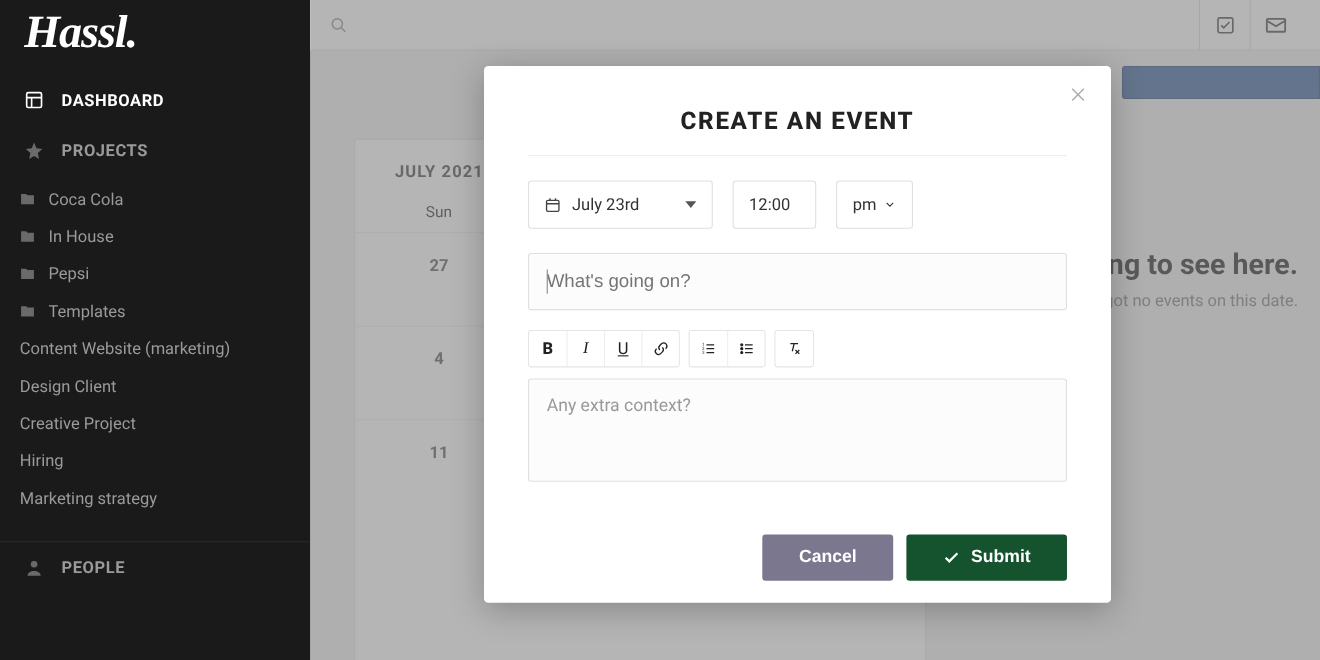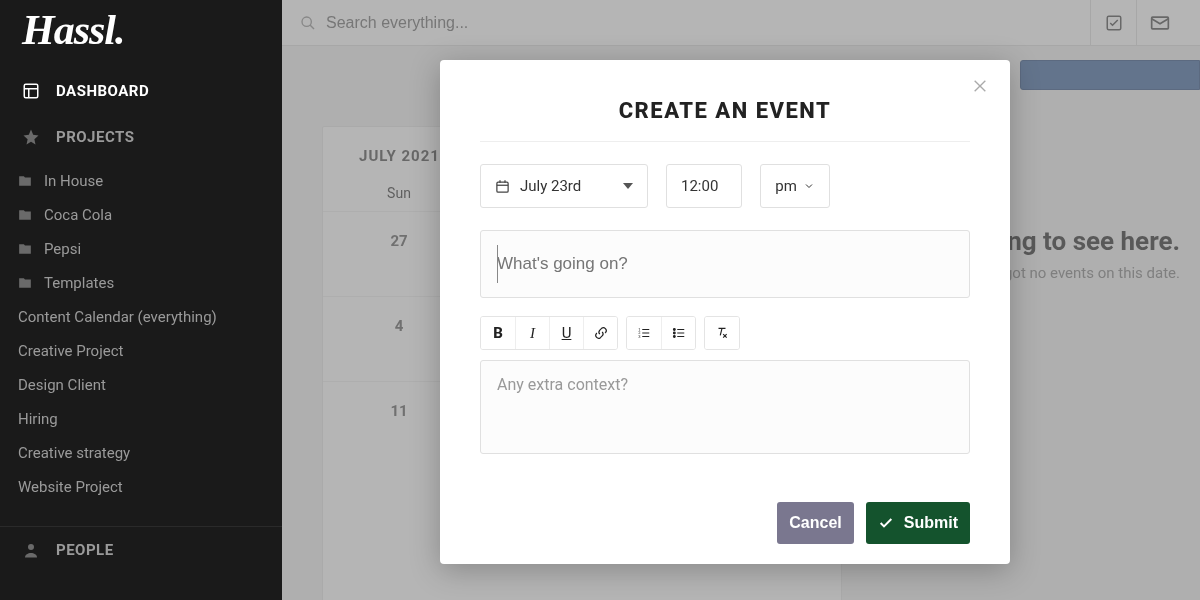--- a/index.html
+++ b/index.html
@@ -55,36 +55,36 @@
   .date-row { display:flex; gap:18px; margin-bottom:22px; }
   .picker { border:1px solid #e0e0e0; border-radius:3px; height:44px; display:flex; align-items:center; padding:0 14px; font-size:15px; color:#333; cursor:pointer; background:#fff; }
   .picker.date { width:168px; justify-content:flex-start; }
   .picker.date .cal-ic { margin-right:10px; color:#444; }
   .picker.date .caret { margin-left:auto; }
   .picker.time { width:76px; justify-content:flex-start; }
   .picker.ampm { width:70px; justify-content:center; }
   .caret { border-left:5px solid transparent; border-right:5px solid transparent; border-top:6px solid #555; }
   .chev { margin-left:6px; }
 
-  .title-input-wrap { border:1px solid #e0e0e0; border-radius:3px; height:68px; display:flex; align-items:center; padding:0 16px; background:#fcfcfc; position:relative; }
+  .title-input-wrap { border:1px solid #e0e0e0; border-radius:3px; height:52px; display:flex; align-items:center; padding:0 16px; background:#fcfcfc; position:relative; }
   .title-input { border:none; outline:none; width:100%; font-size:17px; color:#444; background:transparent; }
   .cursor-bar { position:absolute; left:16px; top:14px; bottom:14px; width:1px; background:#888; }
 
   .toolbar-row { display:flex; gap:8px; margin:18px 0 10px; }
   .tb-group { display:flex; border:1px solid #e4e4e4; border-radius:3px; overflow:hidden; }
   .tb-btn { width:34px; height:32px; display:flex; align-items:center; justify-content:center; font-size:15px; color:#222; cursor:pointer; background:#fff; }
   .tb-btn + .tb-btn { border-left:1px solid #eee; }
   .tb-btn b { font-weight:800; }
   .tb-btn i { font-style:italic; font-family: Georgia, serif; }
   .tb-btn .u { text-decoration:underline; }
 
   .desc-area { border:1px solid #e0e0e0; border-radius:3px; height:94px; padding:14px 16px; font-size:16px; color:#999; background:#fcfcfc; }
 
   .modal-actions { display:flex; justify-content:flex-end; gap:12px; padding:48px 40px 12px; }
-  .btn { height:42px; border-radius:3px; font-size:16px; font-weight:600; padding:0 12px; display:flex; align-items:center; cursor:pointer; border:none; }
+  .btn { height:42px; border-radius:3px; font-size:16px; font-weight:600; padding:0 33px; display:flex; align-items:center; cursor:pointer; border:none; }
   .btn-cancel { background:#7a778f; color:#fff; }
   .btn-submit { background:#14532d; color:#fff; }
   .btn-submit .chk { margin-right:10px; }
 
   svg { display:block; }
 </style>
 </head>
 <body>
 
 <div class="sidebar">
@@ -109,63 +109,60 @@
       <span>PROJECTS</span>
     </div>
   </div>
   <div class="projects-list">
     <div class="proj-item">
         <span class="folder-ic">
           <svg width="14" height="14" viewBox="0 0 24 24" fill="currentColor">
             <path d="M10 4H2v16h20V6H12l-2-2z"></path>
           </svg>
         </span>
-        <span>In House</span>
+        <span>Coca Cola</span>
       </div>
     <div class="proj-item">
         <span class="folder-ic">
           <svg width="14" height="14" viewBox="0 0 24 24" fill="currentColor">
             <path d="M10 4H2v16h20V6H12l-2-2z"></path>
           </svg>
         </span>
-        <span>Coca Cola</span>
+        <span>In House</span>
       </div>
     <div class="proj-item">
         <span class="folder-ic">
           <svg width="14" height="14" viewBox="0 0 24 24" fill="currentColor">
             <path d="M10 4H2v16h20V6H12l-2-2z"></path>
           </svg>
         </span>
         <span>Pepsi</span>
       </div>
     <div class="proj-item">
         <span class="folder-ic">
           <svg width="14" height="14" viewBox="0 0 24 24" fill="currentColor">
             <path d="M10 4H2v16h20V6H12l-2-2z"></path>
           </svg>
         </span>
         <span>Templates</span>
       </div>
     <div class="proj-item no-folder">
-        <span>Content Calendar (everything)</span>
+        <span>Content Website (marketing)</span>
+      </div>
+    <div class="proj-item no-folder">
+        <span>Design Client</span>
       </div>
     <div class="proj-item no-folder">
         <span>Creative Project</span>
       </div>
     <div class="proj-item no-folder">
-        <span>Design Client</span>
-      </div>
-    <div class="proj-item no-folder">
         <span>Hiring</span>
       </div>
     <div class="proj-item no-folder">
-        <span>Creative strategy</span>
-      </div>
-    <div class="proj-item no-folder">
-        <span>Website Project</span>
+        <span>Marketing strategy</span>
       </div>
   </div>
   <div class="nav-section-bottom">
     <div class="divider"></div>
     <div class="nav-item">
       <span class="nav-icon">
         <svg width="18" height="18" viewBox="0 0 24 24" fill="currentColor">
             <circle cx="12" cy="8" r="4"></circle>
             <path d="M4 22c0-4 4-6 8-6s8 2 8 6"></path>
           </svg>
@@ -177,21 +174,20 @@
 
 <div class="main">
   <div class="topbar">
     <div class="search-wrap">
       <span class="search-ic">
         <svg width="16" height="16" viewBox="0 0 24 24" fill="none" stroke="currentColor" stroke-width="2">
             <circle cx="10" cy="10" r="7"></circle>
             <line x1="21" y1="21" x2="15" y2="15"></line>
           </svg>
       </span>
-      <input class="search-input" placeholder="Search everything..." style="">
     </div>
     <div class="topbar-actions">
       <div class="topbar-btn">
         <svg width="18" height="18" viewBox="0 0 24 24" fill="none" stroke="currentColor" stroke-width="2">
             <rect x="3" y="3" width="18" height="18" rx="2"></rect>
             <polyline points="7 12 10 15 17 8"></polyline>
           </svg>
       </div>
       <div class="topbar-btn">
         <svg width="20" height="20" viewBox="0 0 24 24" fill="none" stroke="currentColor" stroke-width="2">

